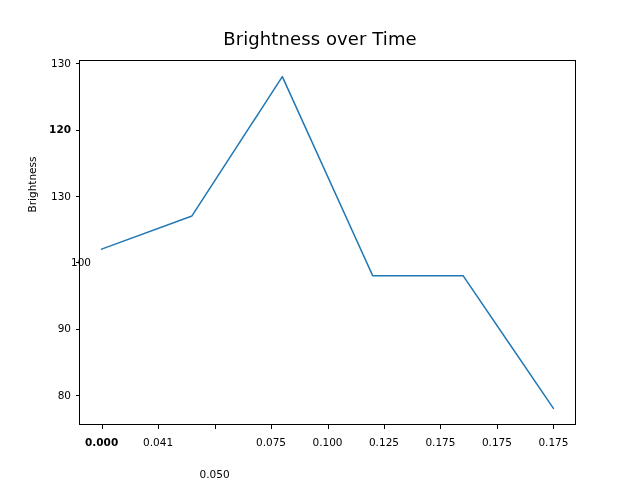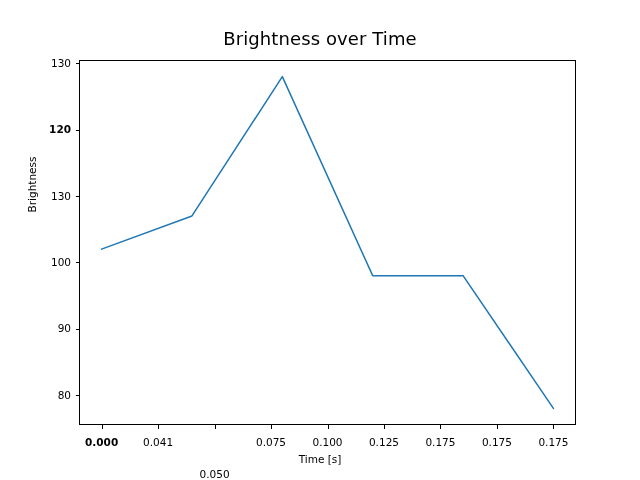--- a/index.html
+++ b/index.html
@@ -128,21 +128,21 @@
   <div id="ytick-container">
       <div class="ytick-mark" style="top: 395.14px;"></div>
       <div class="ytick-label-wrap" style="top: 388.64px;">
         <span class="ytick-label">80</span>
       </div>
       <div class="ytick-mark" style="top: 328.77px;"></div>
       <div class="ytick-label-wrap" style="top: 322.27px;">
         <span class="ytick-label">90</span>
       </div>
       <div class="ytick-mark" style="top: 262.41px;"></div>
-      <div class="ytick-label-wrap" style="top: 255.91px;">
+      <div class="ytick-label-wrap" style="top: 255.91px; padding-left: 20px;">
         <span class="ytick-label">100</span>
       </div>
       <div class="ytick-mark" style="top: 196.05px;"></div>
       <div class="ytick-label-wrap" style="top: 189.55px;">
         <span class="ytick-label">130</span>
       </div>
       <div class="ytick-mark" style="top: 129.68px;"></div>
       <div class="ytick-label-wrap" style="top: 123.18px; font-weight: bold;">
         <span class="ytick-label">120</span>
       </div>
@@ -165,18 +165,17 @@
       <div class="xtick-mark" style="left: 383.98px;"></div>
       <div class="xtick-label-wrap" style="left: 348.98px;"><span class="xtick-label">0.125</span></div>
       <div class="xtick-mark" style="left: 440.45px;"></div>
       <div class="xtick-label-wrap" style="left: 405.45px;"><span class="xtick-label">0.175</span></div>
       <div class="xtick-mark" style="left: 496.93px;"></div>
       <div class="xtick-label-wrap" style="left: 461.93px;"><span class="xtick-label">0.175</span></div>
       <div class="xtick-mark" style="left: 553.41px;"></div>
       <div class="xtick-label-wrap" style="left: 518.41px;"><span class="xtick-label">0.175</span></div>
     </div>
 
-  <div id="xlabel">Time [s]</div>
   <div id="ylabel-wrap">
     <span id="ylabel">Brightness</span>
   </div>
 
 </div>
 
 </body></html>

